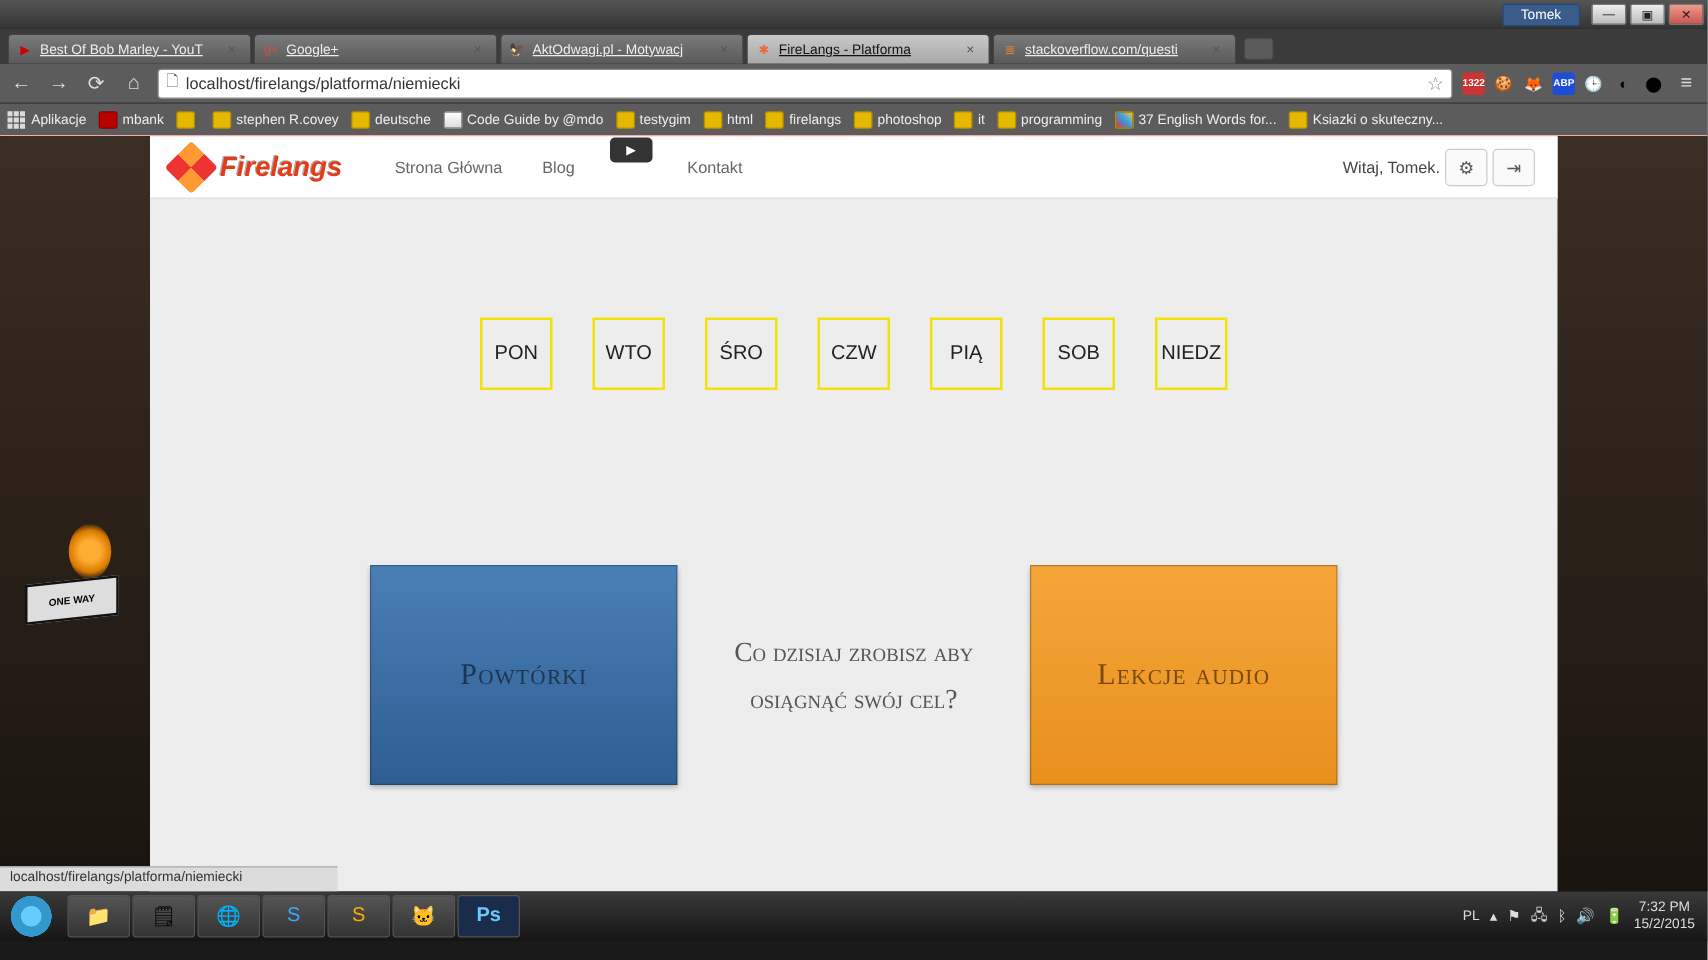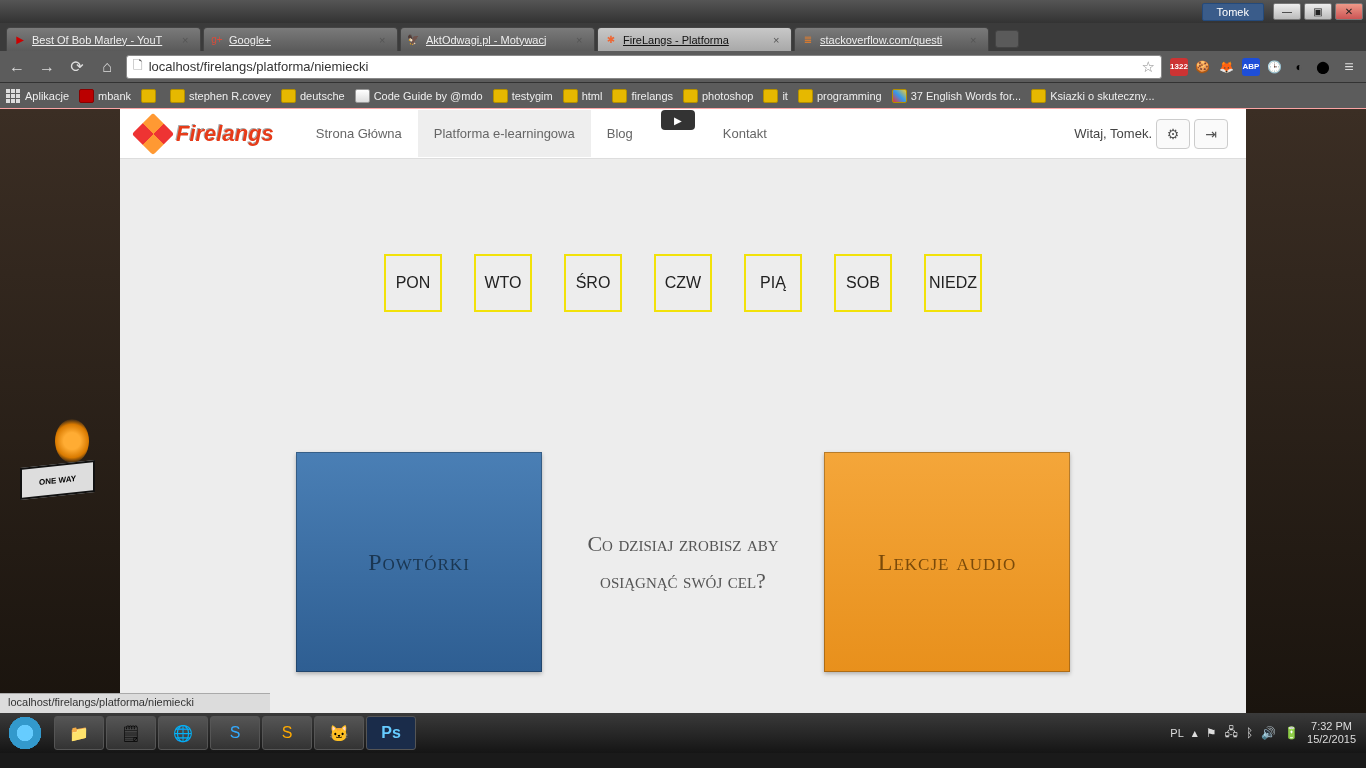--- a/index.html
+++ b/index.html
@@ -59,21 +59,21 @@
   .nav a{ padding:16px 16px; font-size:13px; color:#666; text-decoration:none; cursor:pointer;}
   .nav a.active{ background:#eee;}
   .ytbadge{ width:34px;height:20px;background:#333;border-radius:4px;display:flex;align-items:center;justify-content:center;color:#fff;font-size:10px;margin:0 12px;}
   .headright{ margin-left:auto; display:flex; align-items:center; gap:4px; font-size:13px; color:#444;text-align:center;}
   .iconbtn{ width:34px;height:30px;border:1px solid #ccc;border-radius:4px;background:#fafafa;display:flex;align-items:center;justify-content:center;font-size:14px;color:#555;cursor:pointer;}
 
   .days{ display:flex; justify-content:center; gap:32px; margin-top:95px;}
   .day{ width:58px;height:58px; border:2px solid #f2e20a; display:flex;align-items:center;justify-content:center; font-size:16px; font-weight:500; color:#222; background:#ededed;}
 
   .cards{ display:flex; justify-content:center; align-items:center; gap:36px; margin-top:140px;}
-  .card{ width:246px; height:220px; display:flex; align-items:center; justify-content:center; font-variant:small-caps; font-family:Georgia,serif; font-size:24px; letter-spacing:1px; box-shadow:inset 0 0 0 1px rgba(0,0,0,.25), 0 2px 4px rgba(0,0,0,.25);}
+  .card{ width:246px; height:176px; display:flex; align-items:center; justify-content:center; font-variant:small-caps; font-family:Georgia,serif; font-size:24px; letter-spacing:1px; box-shadow:inset 0 0 0 1px rgba(0,0,0,.25), 0 2px 4px rgba(0,0,0,.25);}
   .card.blue{ background:linear-gradient(#4a7fb5,#2e5e92); color:#1a3652;}
   .card.orange{ background:linear-gradient(#f4a63a,#e8901c); color:#7a4a0a;}
   .midq{ width:210px; text-align:center; font-family:Georgia,serif; font-variant:small-caps; font-size:22px; line-height:1.7; color:#555;}
 
   
   .statusbar{ position:absolute; left:0; bottom:0; height:20px; background:#dcdcdc; border-top:1px solid #aaa; font-size:11px; color:#333; padding:2px 8px; min-width:270px;}
   .taskbar{ height:40px; background:linear-gradient(#3a3a3a,#151515); display:flex; align-items:center; padding:0 4px; gap:2px;}
   .start{ width:42px;height:34px; background:radial-gradient(circle,#6cf 0 30%,#39c 31% 60%,transparent 61%); border-radius:50%; margin-right:6px;}
   .tbitem{ width:50px;height:34px; border:1px solid #555; border-radius:3px; background:linear-gradient(#555,#333); display:flex;align-items:center;justify-content:center; font-size:16px;}
   .tray{ margin-left:auto; display:flex; align-items:center; gap:8px; color:#ddd; font-size:11px; padding-right:6px;}
@@ -217,21 +217,20 @@
   </div>
 
   <div class="content">
     <div class="sitehead">
       <div class="logo">
         <div class="mark"></div>
         <div class="txt">Firelangs</div>
       </div>
       <div class="nav">
         <a>Strona Główna</a>
-        <a class="active">Platforma e-learningowa</a>
         <a>Blog</a>
         <div class="ytbadge">▶</div>
         <a>Kontakt</a>
       </div>
       <div class="headright">
         <span>Witaj, Tomek.</span>
         <div class="iconbtn">
             <span>⚙</span>
           </div>
         <div class="iconbtn">

